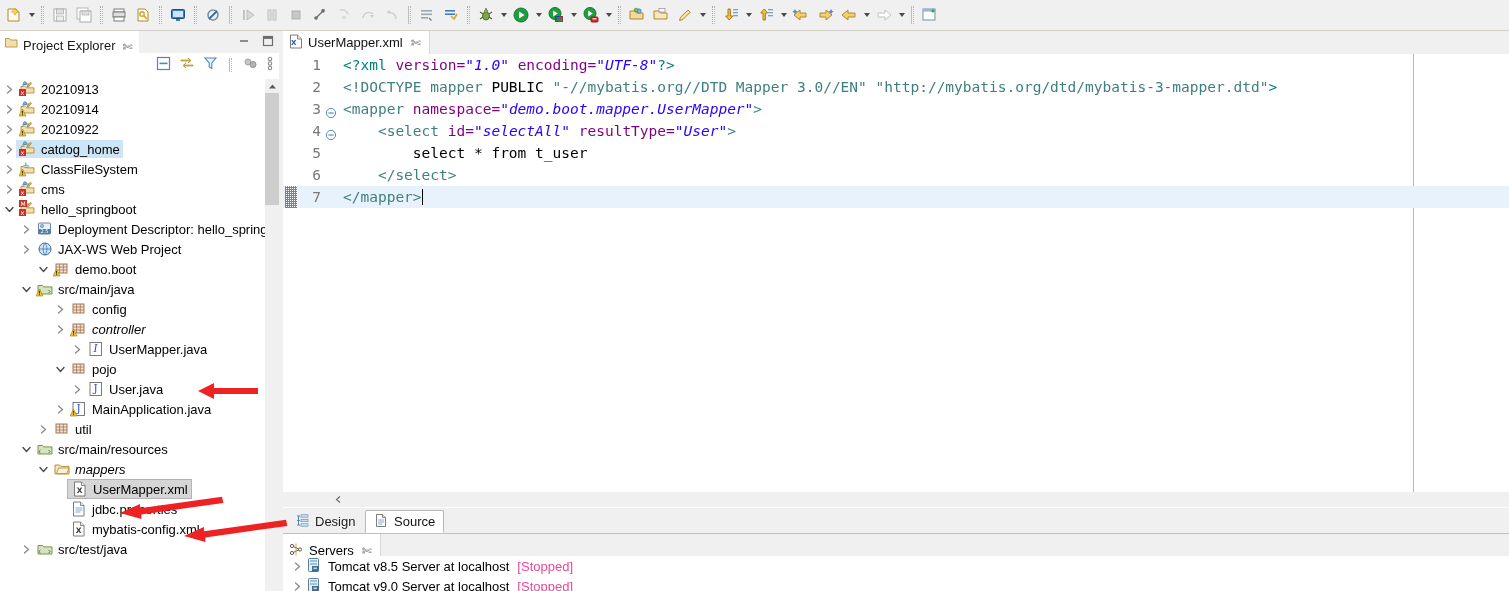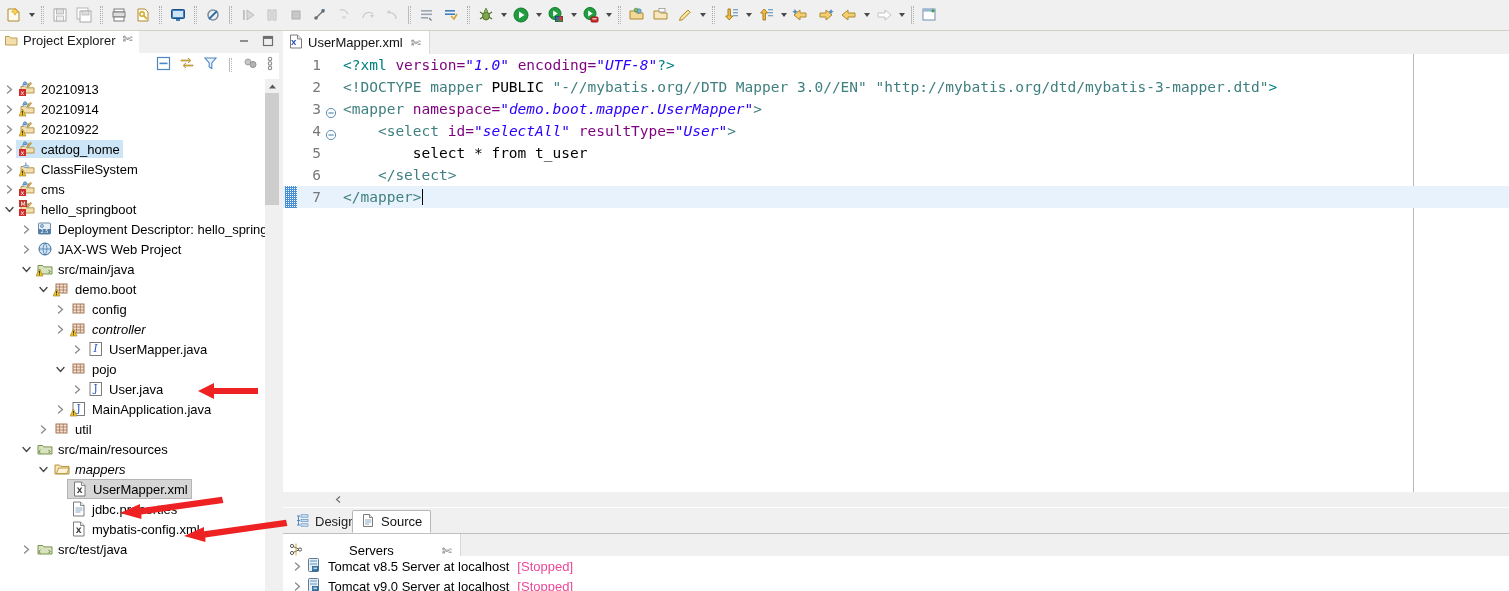--- a/index.html
+++ b/index.html
@@ -55,21 +55,21 @@
     box-sizing: border-box;
   }
   .pe-tabrow {
     position: absolute; left:0; top:0; width: 279px; height: 22px;
     background: #f0f0f0;
   }
   .pe-tab {
     position: absolute; left: 0; top: 0;
     height: 22px;
     background: #ffffff;
-    display: flex; align-items: flex-start;
+    display: flex; align-items: flex-end;
     padding: 0 6px 0 4px;
     border-top: 2px solid #ff9933;
     border-top-color: transparent;
     box-sizing: border-box;
   }
   .pe-tab-title { font-size: 13px; color: #1a1a1a; margin-left: 4px; }
   .pe-tab-close {
     margin-left: 7px; font-size: 12px; color: #555; line-height: 1;
     font-family: "DejaVu Sans", sans-serif;
   }
@@ -223,21 +223,20 @@
   }
   .sv-tabrow {
     position: absolute; left: 0; top: 0; width: 1226px; height: 22px;
     background: #f0f0f0;
   }
   .sv-tab {
     position: absolute; left: 0; top: 0; height: 22px;
     background: #ffffff; display: flex; align-items: center;
     padding: 11px 8px 0 6px; box-sizing: border-box;
     border-right: 1px solid #d8d8d8;
-    gap: 40px;
   }
   .sv-tab-title { margin-left: 5px; font-size: 13px; }
   .sv-tab-close { margin-left: 8px; font-size: 12px; color:#555; font-family:"DejaVu Sans",sans-serif; }
   .sv-rows { position: absolute; left: 0; top: 22px; width: 1268px; height: 35px; overflow: hidden; }
   .svrow { height: 20px; display: flex; align-items: center; font-size: 13px; white-space: nowrap; }
   .svrow .twist { width: 16px; display:flex; align-items:center; justify-content:center; }
   .sv-state { color: #ec4899; margin-left: 8px; }
   .sv-name { margin-left: 5px; }
 
   
@@ -706,56 +705,56 @@
           <span class="hl-wrap">
             <span class="ticon">
               <svg width="18" height="18" viewBox="0 0 18 18">
                 <circle cx="9" cy="9" r="6" fill="#cfe3f5" stroke="#3a6f9c" stroke-width="1"></circle>
                 <path d="M3 9h12M9 3c2.5 3 2.5 9 0 12M9 3c-2.5 3-2.5 9 0 12" fill="none" stroke="#3a6f9c" stroke-width=".7"></path>
               </svg>
             </span>
             <span class="tlabel">JAX-WS Web Project</span>
           </span>
         </div>
+        <div class="trow" style="padding-left: 36px;">
+          <span class="twist">
+            <svg width="11" height="11" viewBox="0 0 11 11">
+              <path d="M2 3.5L5.5 7.5L9 3.5" fill="none" stroke="#4a4a4a" stroke-width="1.4" stroke-linecap="round"></path>
+            </svg>
+          </span>
+          <span class="hl-wrap">
+            <span class="ticon">
+              <svg width="18" height="18" viewBox="0 0 18 18">
+                <rect x="3" y="4" width="11" height="9" fill="#f6e0d0" stroke="#9a6a4a" stroke-width=".9"></rect>
+                <path d="M3 7h11M3 10h11M6.6 4v9M10.3 4v9" stroke="#9a6a4a" stroke-width=".7"></path>
+                <path d="M3.5 9L7 16H0z" fill="#f0c330" stroke="#9c7b10" stroke-width=".6"></path>
+                <rect x="3" y="11" width="1" height="2.6" fill="#4a3a00"></rect>
+                <rect x="3" y="14.2" width="1" height="1" fill="#4a3a00"></rect>
+              </svg>
+            </span>
+            <span class="tlabel">demo.boot</span>
+          </span>
+        </div>
         <div class="trow" style="padding-left: 19px;">
           <span class="twist">
             <svg width="11" height="11" viewBox="0 0 11 11">
               <path d="M2 3.5L5.5 7.5L9 3.5" fill="none" stroke="#4a4a4a" stroke-width="1.4" stroke-linecap="round"></path>
             </svg>
           </span>
           <span class="hl-wrap">
             <span class="ticon">
               <svg width="18" height="18" viewBox="0 0 18 18">
                 <path d="M2 14V5.5h4.6l1.3 1.4H16V14z" fill="#d7e3bf" stroke="#6d8a3a" stroke-width=".9"></path>
                 <path d="M4.5 10l-1.6 1.6 1.6 1.6M12.5 10l1.6 1.6-1.6 1.6" fill="none" stroke="#4a6a22" stroke-width=".9"></path>
                 <path d="M3.5 9L7 16H0z" fill="#f0c330" stroke="#9c7b10" stroke-width=".6"></path>
                 <rect x="3" y="11" width="1" height="2.6" fill="#4a3a00"></rect>
                 <rect x="3" y="14.2" width="1" height="1" fill="#4a3a00"></rect>
               </svg>
             </span>
             <span class="tlabel">src/main/java</span>
-          </span>
-        </div>
-        <div class="trow" style="padding-left: 36px;">
-          <span class="twist">
-            <svg width="11" height="11" viewBox="0 0 11 11">
-              <path d="M2 3.5L5.5 7.5L9 3.5" fill="none" stroke="#4a4a4a" stroke-width="1.4" stroke-linecap="round"></path>
-            </svg>
-          </span>
-          <span class="hl-wrap">
-            <span class="ticon">
-              <svg width="18" height="18" viewBox="0 0 18 18">
-                <rect x="3" y="4" width="11" height="9" fill="#f6e0d0" stroke="#9a6a4a" stroke-width=".9"></rect>
-                <path d="M3 7h11M3 10h11M6.6 4v9M10.3 4v9" stroke="#9a6a4a" stroke-width=".7"></path>
-                <path d="M3.5 9L7 16H0z" fill="#f0c330" stroke="#9c7b10" stroke-width=".6"></path>
-                <rect x="3" y="11" width="1" height="2.6" fill="#4a3a00"></rect>
-                <rect x="3" y="14.2" width="1" height="1" fill="#4a3a00"></rect>
-              </svg>
-            </span>
-            <span class="tlabel">demo.boot</span>
           </span>
         </div>
         <div class="trow" style="padding-left: 53px;">
           <span class="twist">
             <svg width="11" height="11" viewBox="0 0 11 11">
               <path d="M3.5 2L7.5 5.5L3.5 9" fill="none" stroke="#8a8a8a" stroke-width="1.3" stroke-linecap="round"></path>
             </svg>
           </span>
           <span class="hl-wrap">
             <span class="ticon">
@@ -1022,21 +1021,21 @@
   <div class="ds-tabs" id="ds-tabs">
       <div class="ds-tab inactive" style="left: 4px;">
         <span><svg width="15" height="15" viewBox="0 0 15 15">
             <path d="M2 3h3M2 7.5h3M2 12h3M3.5 3v9" stroke="#4e86c4" stroke-width="1"></path>
             <rect x="6" y="1.8" width="7" height="2.4" fill="#cfe0f0" stroke="#4e86c4" stroke-width=".6"></rect>
             <rect x="6" y="6.3" width="7" height="2.4" fill="#cfe0f0" stroke="#4e86c4" stroke-width=".6"></rect>
             <rect x="6" y="10.8" width="7" height="2.4" fill="#cfe0f0" stroke="#4e86c4" stroke-width=".6"></rect>
           </svg></span>
         <span class="ds-lab">Design</span>
       </div>
-      <div class="ds-tab active" style="left: 69px;">
+      <div class="ds-tab active" style="left: 82px;">
         <span><svg width="15" height="15" viewBox="0 0 15 15">
             <path d="M2.5 1.5h6l3 3V13.5h-9z" fill="#fff" stroke="#6d6d6d" stroke-width=".9"></path>
             <path d="M8.5 1.5v3h3" fill="#e6e6e6" stroke="#6d6d6d" stroke-width=".8"></path>
             <path d="M4.2 7h6M4.2 9h6M4.2 11h4" stroke="#7a9ec0" stroke-width=".9"></path>
           </svg></span>
         <span class="ds-lab">Source</span>
       </div>
     </div>
 
   <div class="servers">

